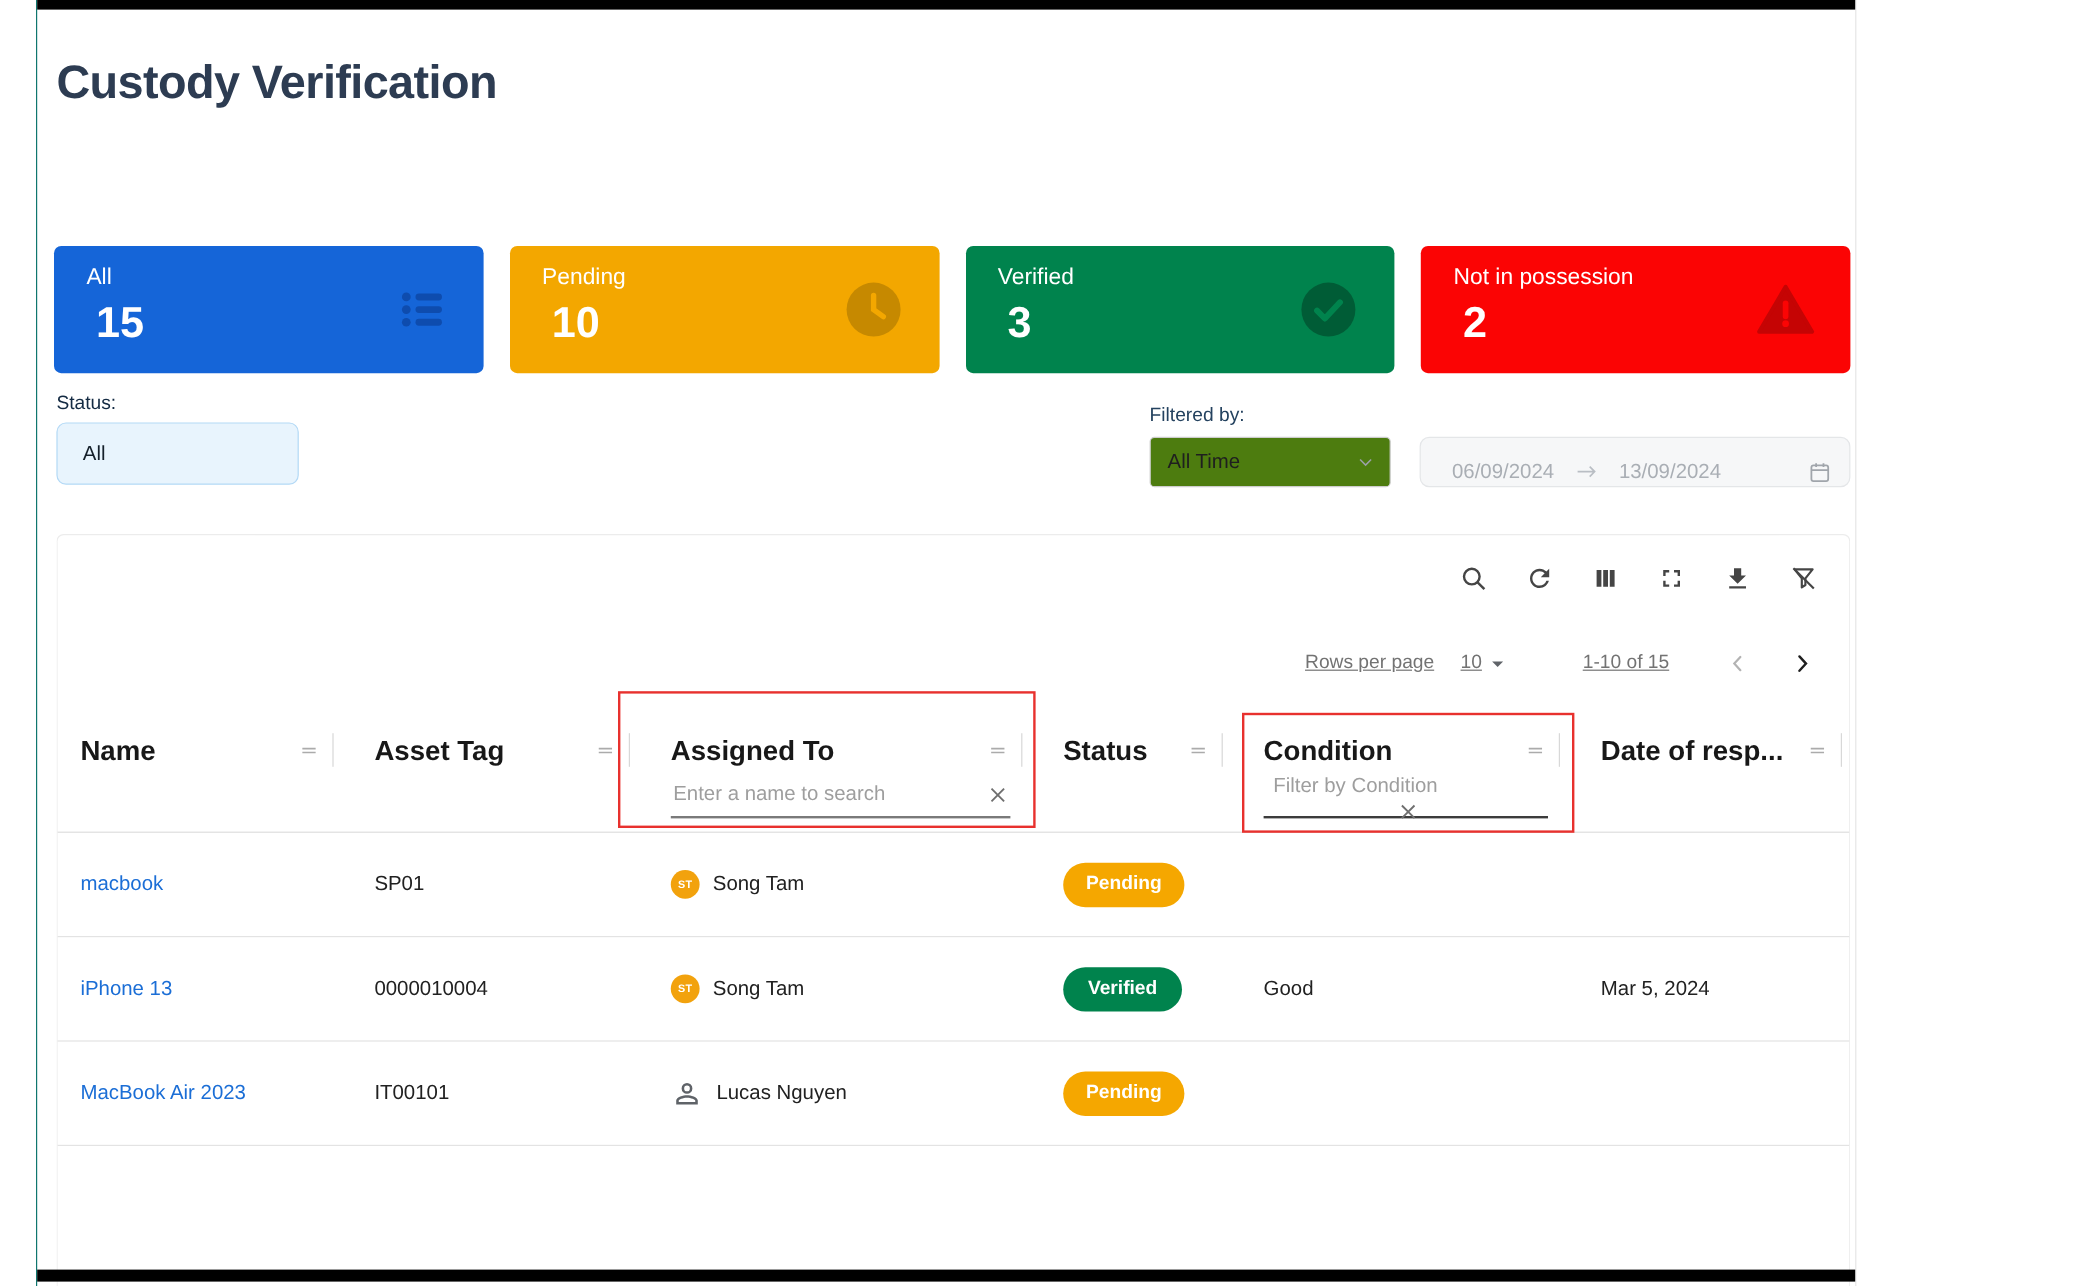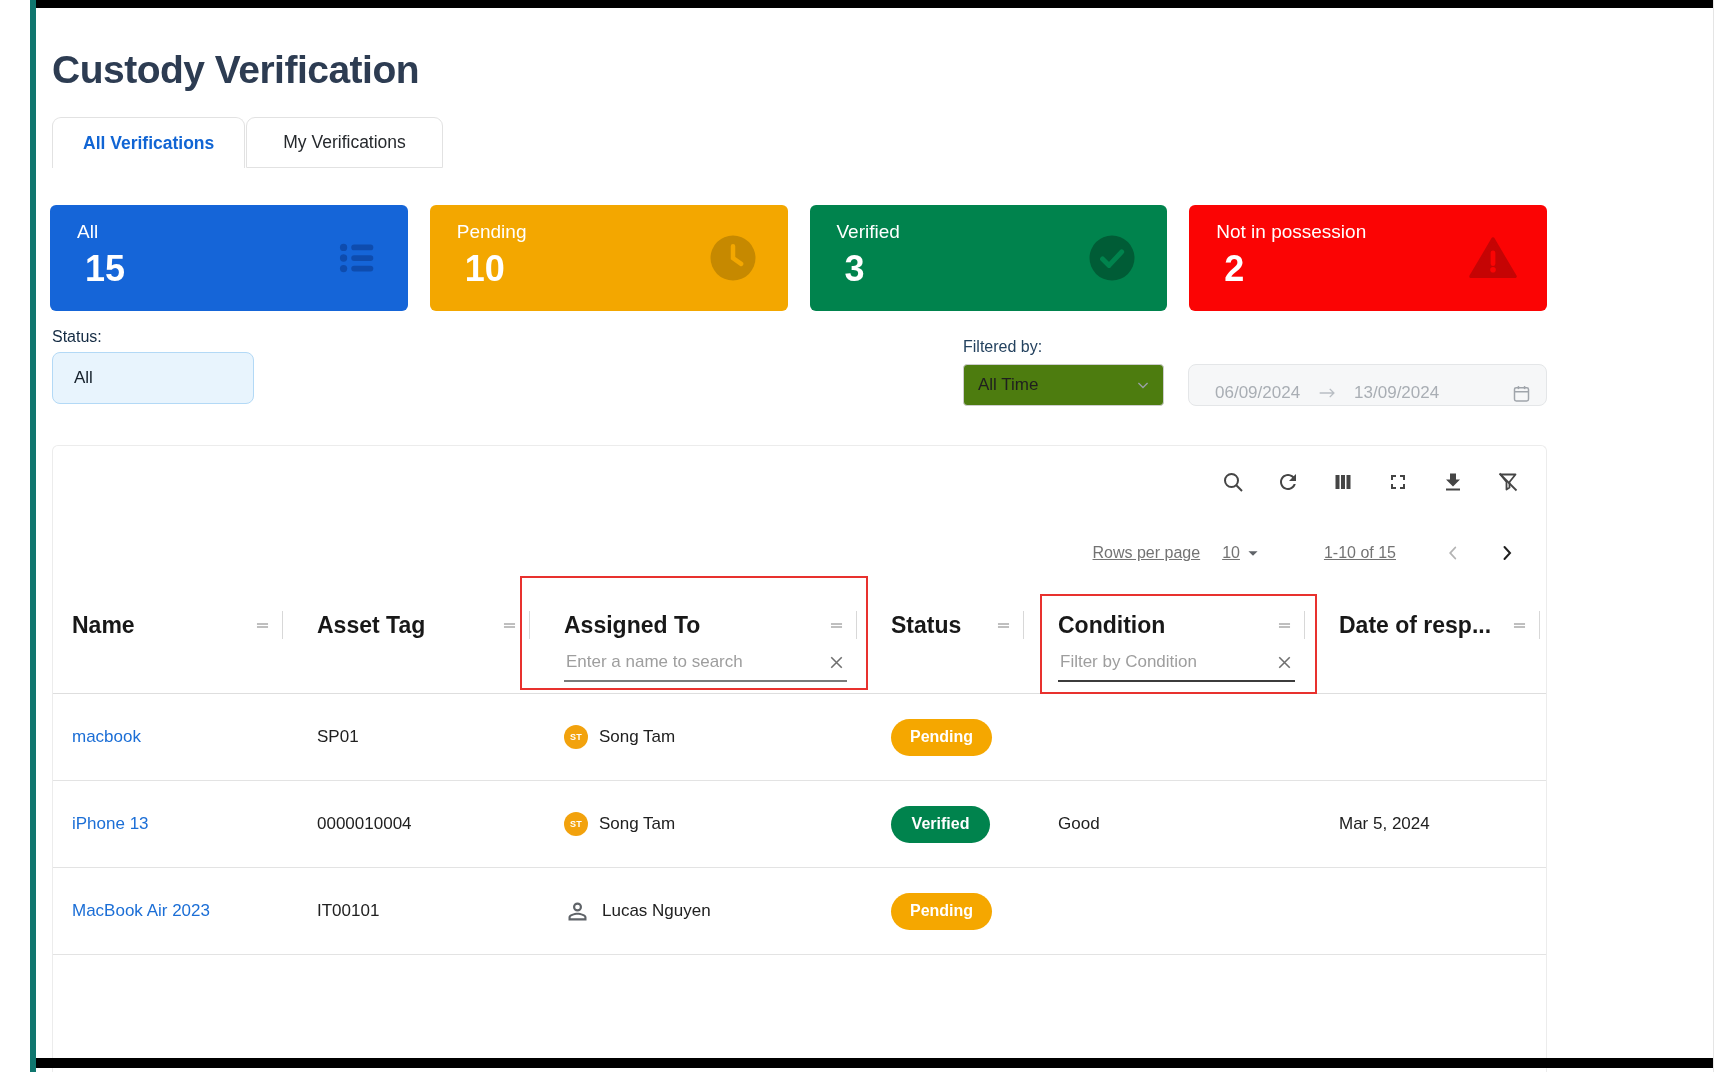--- a/index.html
+++ b/index.html
@@ -1,19 +1,19 @@
 <!DOCTYPE html>
 <html><head>
 <meta charset="utf-8">
 <style>
   html,body{margin:0;padding:0;background:#fff;}
   .stage{position:relative;width:1730px;height:1072px;background:#fff;overflow:hidden;
          font-family:"Liberation Sans",sans-serif;color:#212121;}
-  .app-frame{position:absolute;left:30px;top:0;width:1684px;height:1072px;background:#fff;
-             border-left:6px solid #0f766e;border-right:1px solid #e5e5e5;box-sizing:border-box;}
+  .app-frame{position:absolute;left:30px;top:0;width:1517px;height:1072px;background:#fff;
+             border-left:1px solid #0f766e;border-right:1px solid #e5e5e5;box-sizing:border-box;}
   .bar-top{position:absolute;left:0;right:0;top:0;height:8px;background:#000;z-index:20;}
   .bar-bottom{position:absolute;left:0;right:0;top:1058px;height:10px;background:#000;z-index:20;}
 
   .page-title{position:absolute;left:16px;top:48px;margin:0;font-size:39px;font-weight:700;color:#2d3c52;letter-spacing:-.5px;}
 
   .tabs{position:absolute;left:16px;top:117px;display:flex;}
   .tab{height:51px;box-sizing:border-box;display:flex;align-items:center;padding:0 30px;
        border:1px solid #e2e2e2;border-bottom:none;border-radius:9px 9px 0 0;background:#fff;
        font-size:17.5px;cursor:pointer;}
   .tab.active{color:#1165d4;font-weight:700;}
@@ -60,21 +60,21 @@
   .grid{display:grid;grid-template-columns:245px 247px 327px 167px 281px 1fr;padding-left:19px;}
   .thead{margin-top:8px;height:108px;box-sizing:border-box;border-bottom:1px solid #dedede;position:relative;}
   .th{position:relative;padding-top:26px;box-sizing:border-box;}
   .th-label{font-size:23px;font-weight:700;color:#181818;line-height:26px;}
   .th-right{position:absolute;right:34px;top:25px;display:flex;align-items:center;gap:10px;}
   .th.last .th-right{right:6px;}
   .drag{color:#ababab;display:flex;cursor:grab;}
   .vsep{width:1.5px;height:28px;background:#d8d8d8;}
   .th-filter{position:absolute;left:0;right:44px;top:58px;height:36px;display:flex;align-items:center;
              border-bottom:2px solid #7a7a7a;}
-  .th-filter.dark{border-bottom-color:#3c3c3c;}
+  .th-filter.dark{border-bottom-color:#3c3c3c;flex-direction:column;}
   .th-filter input{border:none;outline:none;background:transparent;flex:1;font-size:17px;color:#212121;
                    font-family:"Liberation Sans",sans-serif;min-width:0;}
   .th-filter input::placeholder{color:#9e9e9e;}
   .clear{color:#6f6f6f;display:flex;cursor:pointer;margin-left:4px;}
 
   .trow{height:86px;align-items:center;border-bottom:1px solid #e3e3e3;font-size:17px;color:#212121;}
   .link{color:#1b6ed6;cursor:pointer;}
   .assignee{display:flex;align-items:center;gap:11px;}
   .avatar{width:24px;height:24px;border-radius:50%;color:#fff;font-size:9px;font-weight:700;
           display:flex;align-items:center;justify-content:center;letter-spacing:.3px;}
@@ -88,24 +88,20 @@
 </style>
 </head>
 <body>
 
 <div class="stage">
   <div class="app-frame">
     <div class="bar-top"></div>
 
     <h1 class="page-title">Custody Verification</h1>
 
-    <div class="tabs">
-      <div class="tab active">All Verifications</div>
-      <div class="tab inactive">My Verifications</div>
-    </div>
 
     <div class="cards">
       <div class="card" style="background: rgb(21, 101, 216); --bg: #1565d8; --ci: #0e4cae;">
         <div class="card-label">All</div>
         <div class="card-value">15</div>
         <span class="card-icon">
           <svg viewBox="0 0 24 24" width="46" height="46">
               <g fill="var(--ci)">
             <circle cx="5" cy="6.5" r="1.9"></circle>
                 <rect x="9" y="5" width="11.5" height="3" rx="1.5"></rect>

